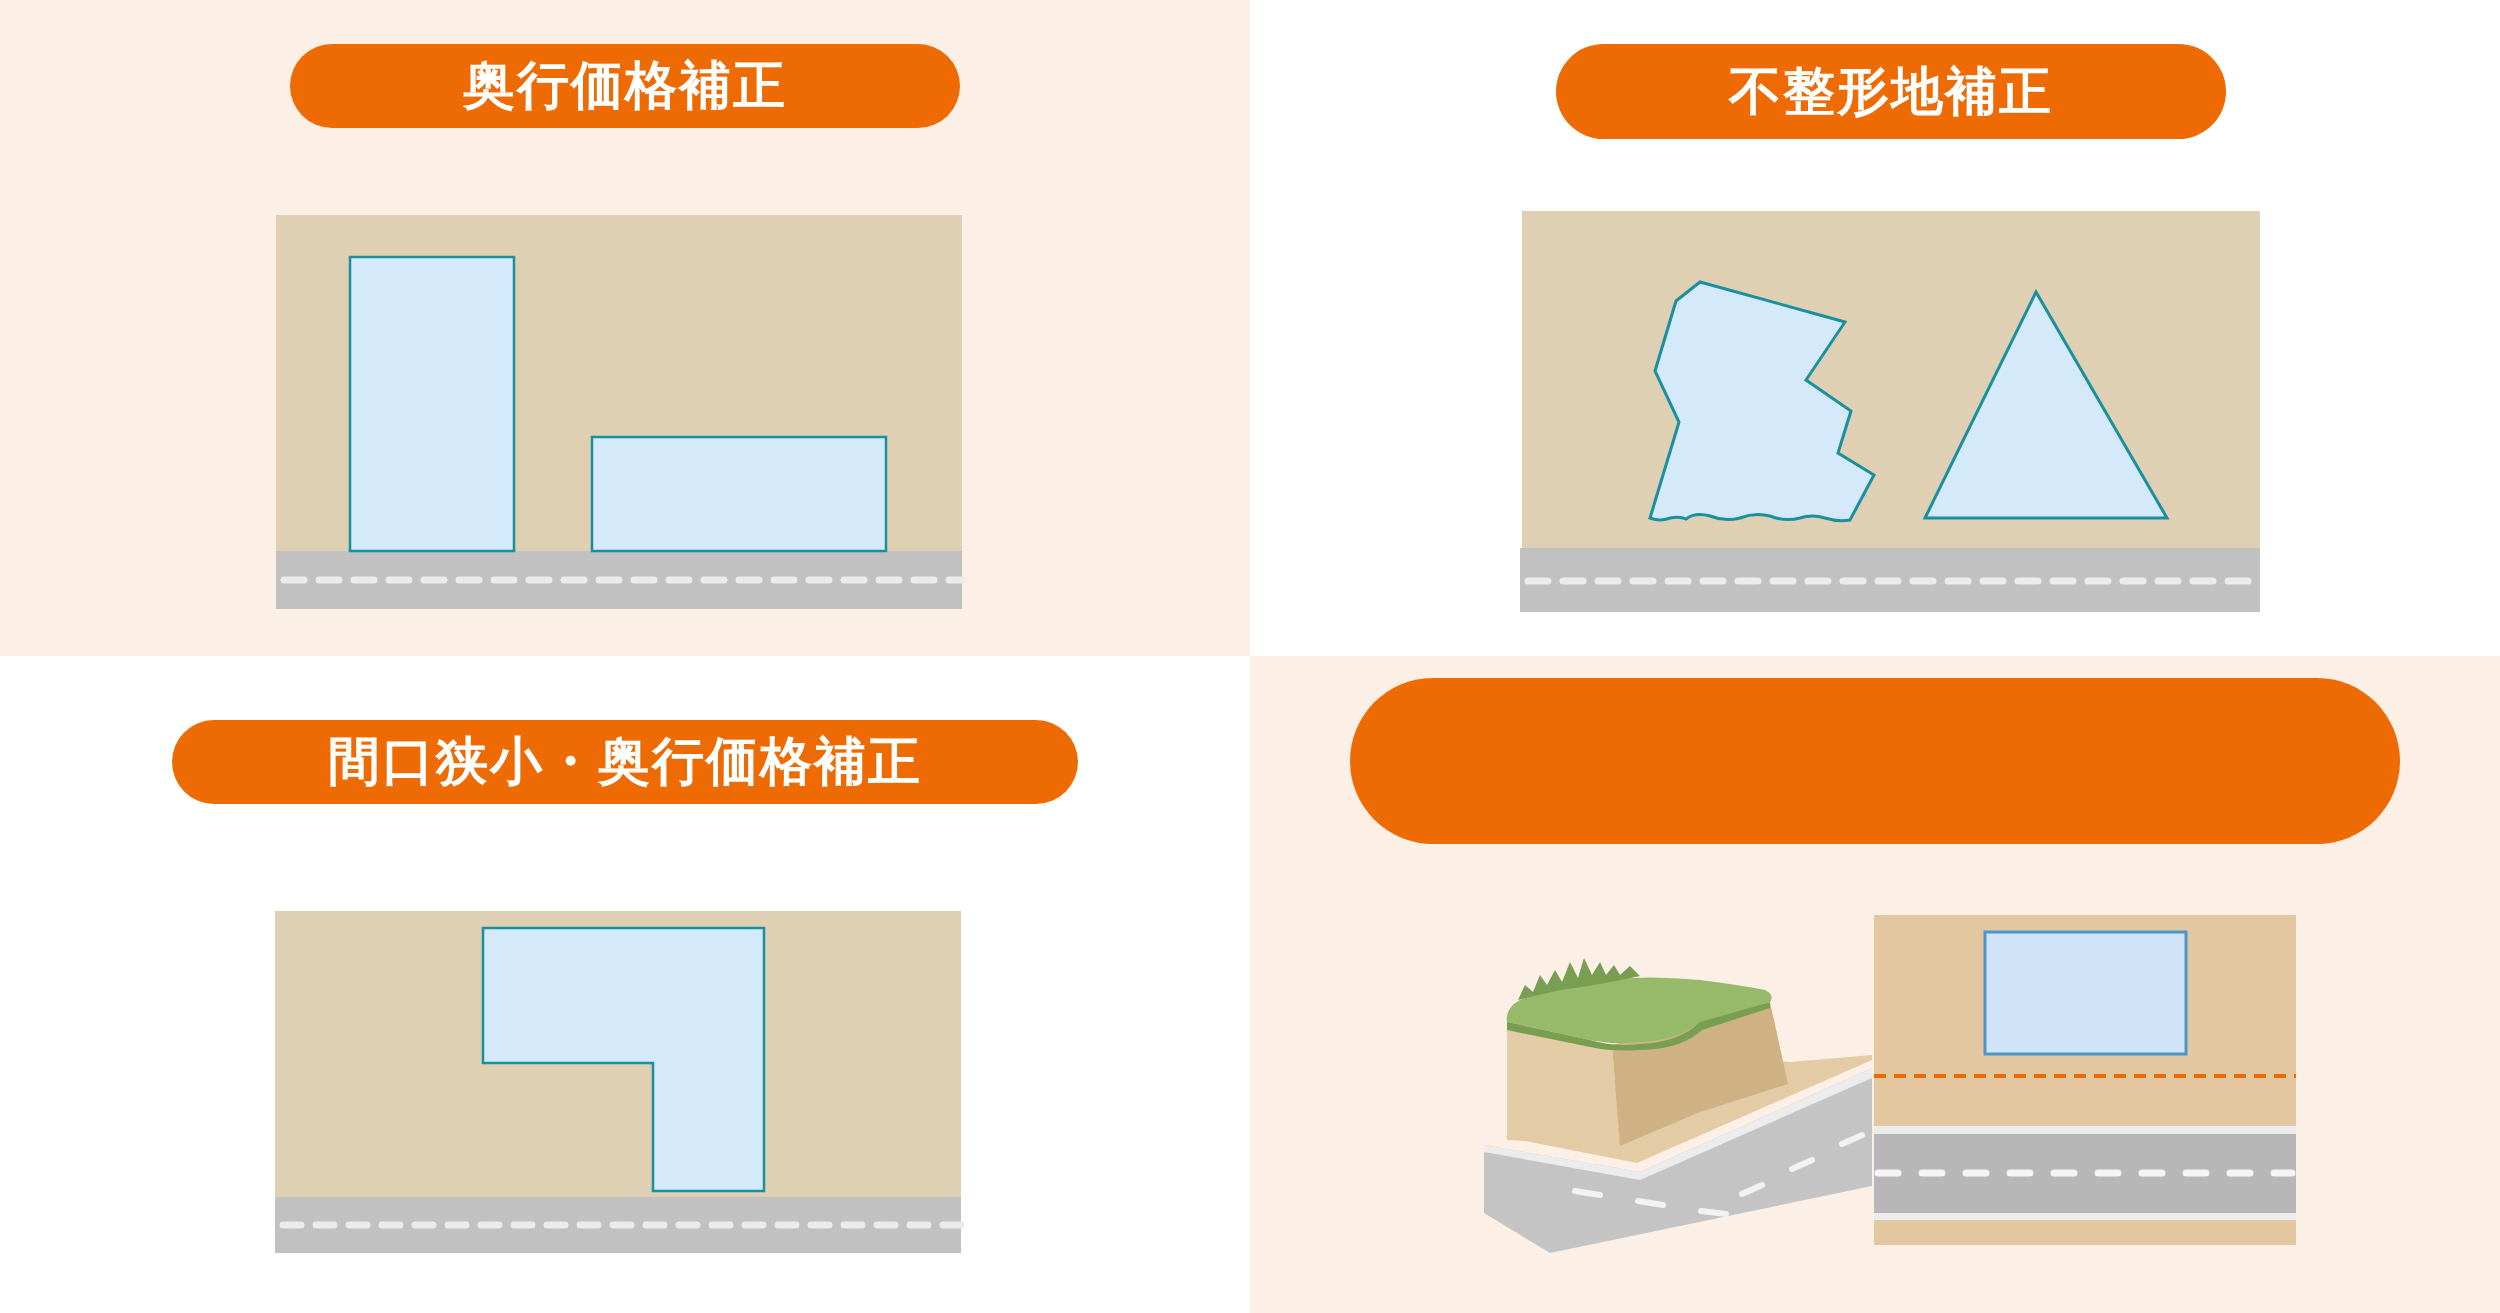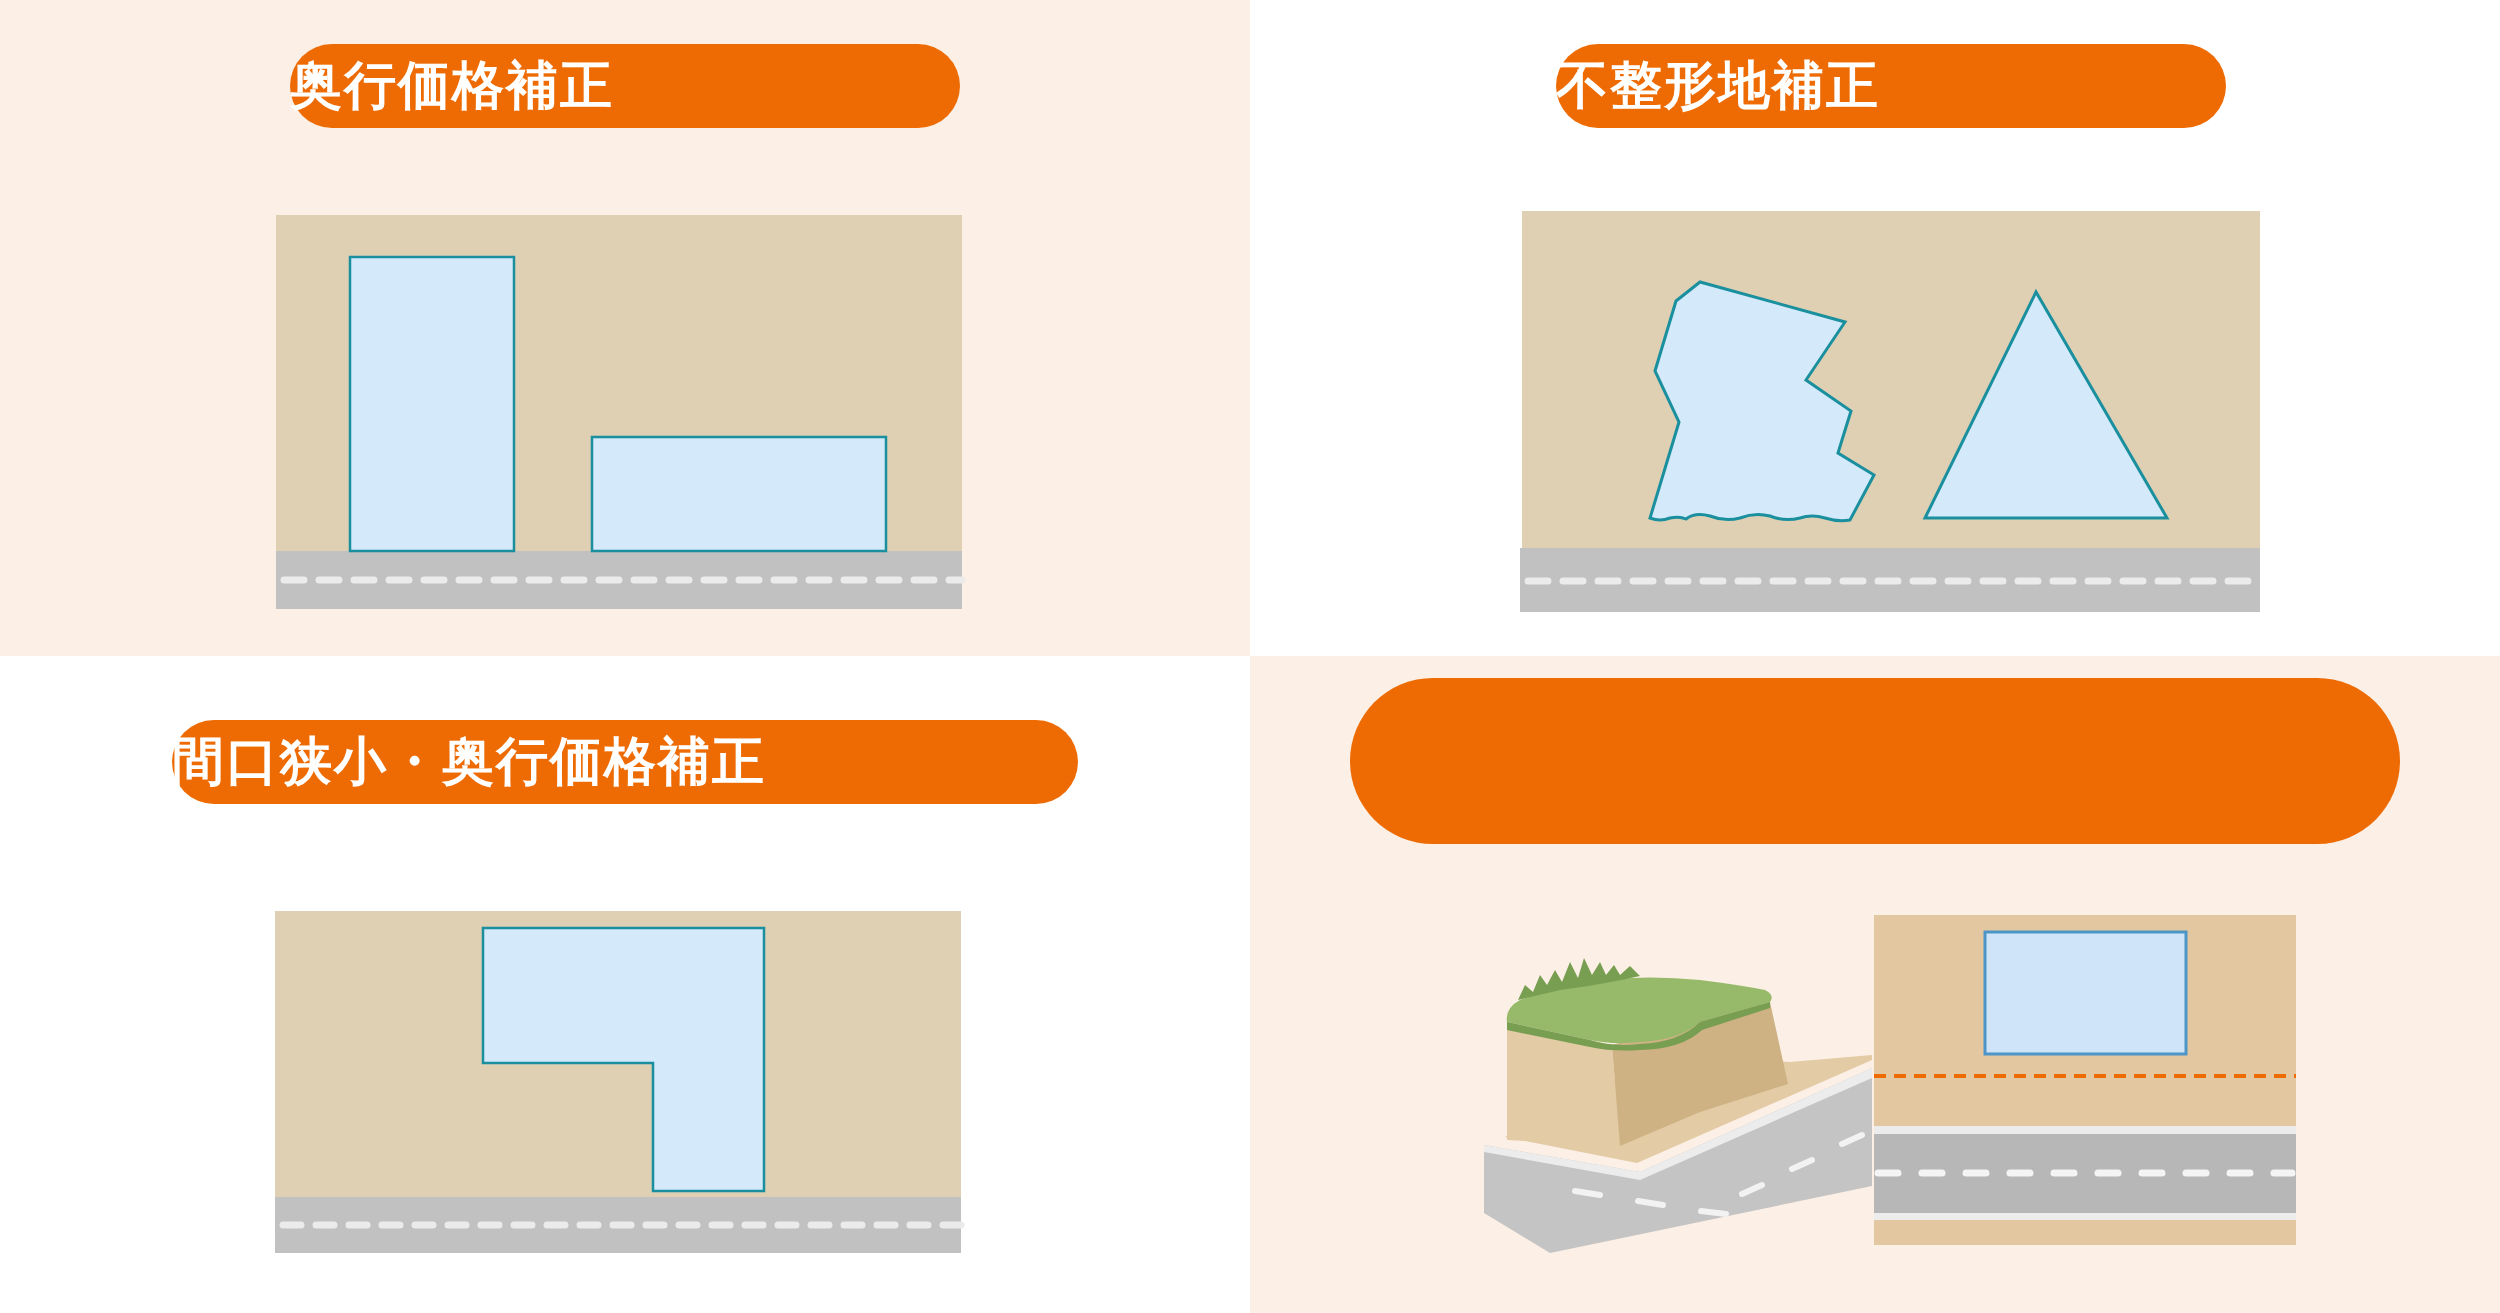--- a/index.html
+++ b/index.html
@@ -2,24 +2,24 @@
 <html><head>
 <meta charset="utf-8">
 <style>
   html, body { margin: 0; padding: 0; }
   body { width: 2500px; height: 1313px; position: relative; overflow: hidden; background: #ffffff; font-family: "DejaVu Sans", "Liberation Sans", sans-serif; }
   .quad { position: absolute; width: 1250px; height: 656px; }
   .q-tl { left: 0; top: 0; background: #fcefe5; }
   .q-tr { left: 1250px; top: 0; background: #ffffff; }
   .q-bl { left: 0; top: 656px; height: 657px; background: #ffffff; }
   .q-br { left: 1250px; top: 656px; height: 657px; background: #fcefe5; }
-  .pill { position: absolute; background: #ed6b02; color: #ffffff; border-radius: 60px; display: flex; align-items: center; text-align: center; font-weight: bold; letter-spacing: 2px; }
+  .pill { position: absolute; background: #ed6b02; color: #ffffff; border-radius: 60px; display: flex; align-items: center; justify-content: center; text-align: center; font-weight: bold; letter-spacing: 2px; }
   .pill span { display: block; }
   .pill-1 { left: 290px; top: 44px; width: 670px; height: 84px; font-size: 52px; }
-  .pill-2 { left: 1556px; top: 44px; width: 670px; height: 84px; font-size: 52px; }
+  .pill-2 { left: 1556px; top: 44px; width: 670px; height: 95px; font-size: 52px; }
   .pill-3 { left: 172px; top: 720px; width: 906px; height: 84px; font-size: 52px; }
   .pill-4 { left: 1350px; top: 678px; width: 1050px; height: 166px; border-radius: 90px; font-size: 52px; line-height: 64px; flex-direction: column; }
   svg.scene { position: absolute; left: 0; top: 0; }
 </style>
 </head>
 <body>
 
 <div class="quad q-tl"></div>
 <div class="quad q-tr"></div>
 <div class="quad q-bl"></div>

